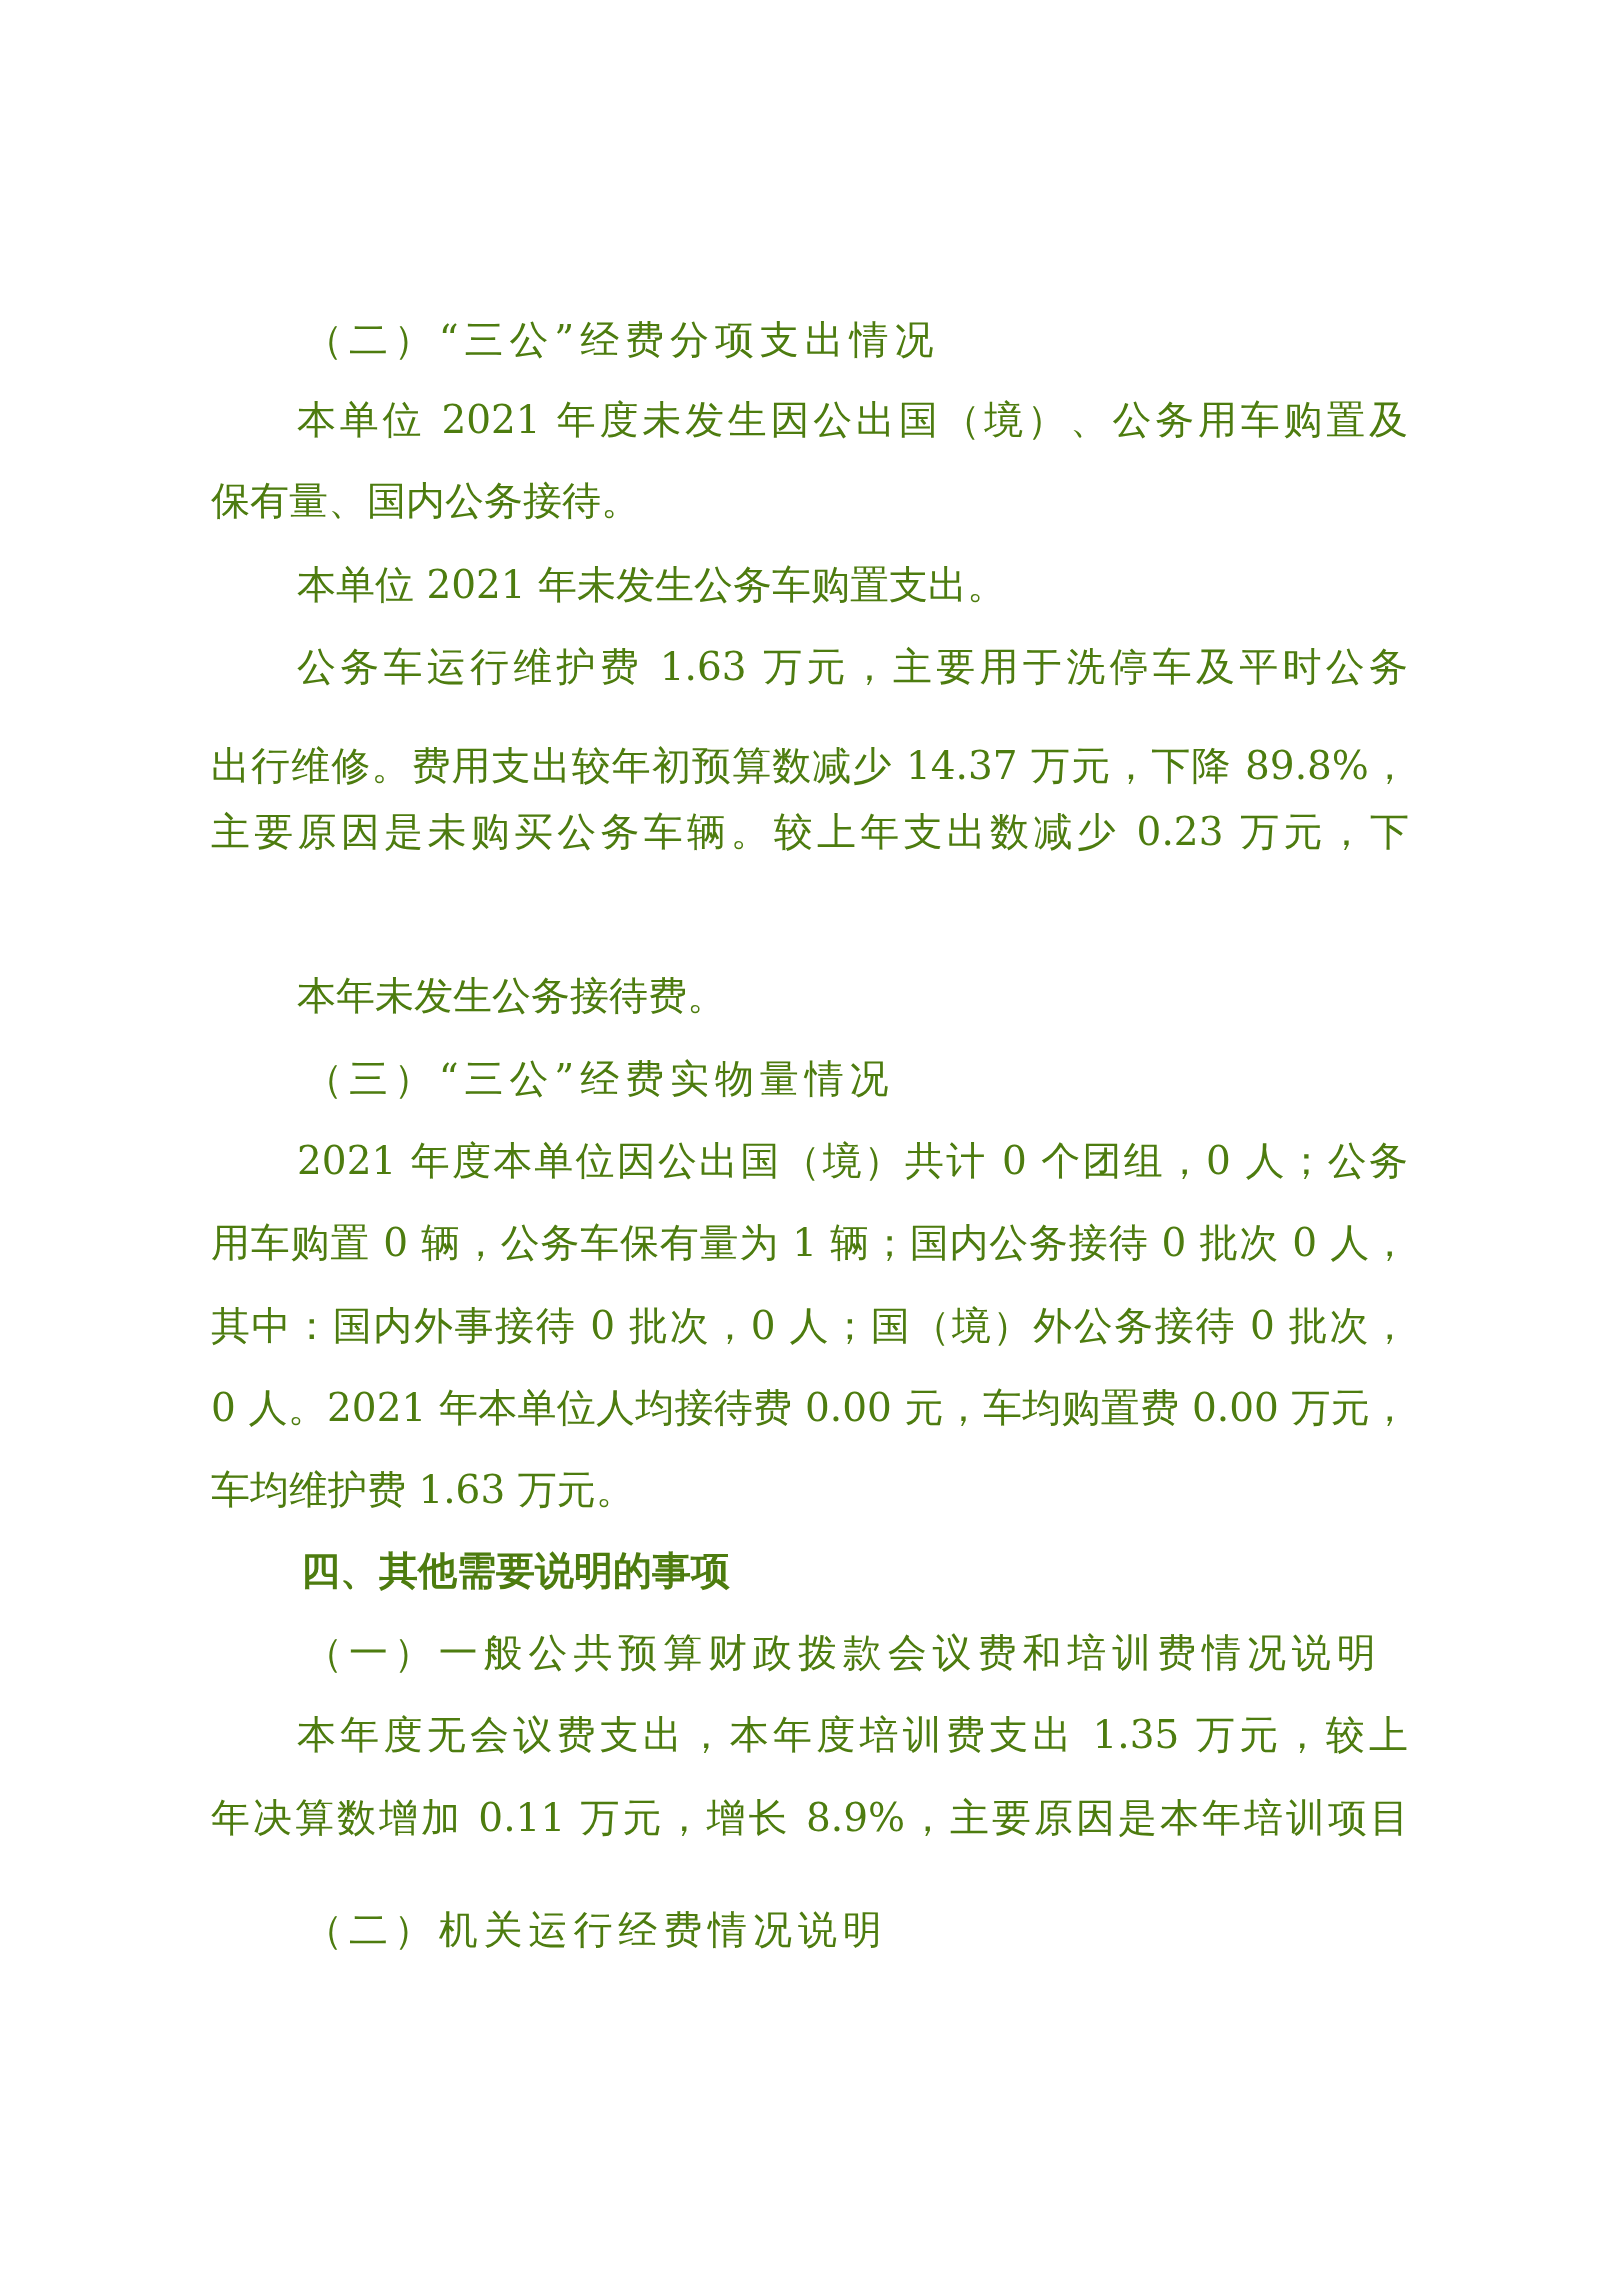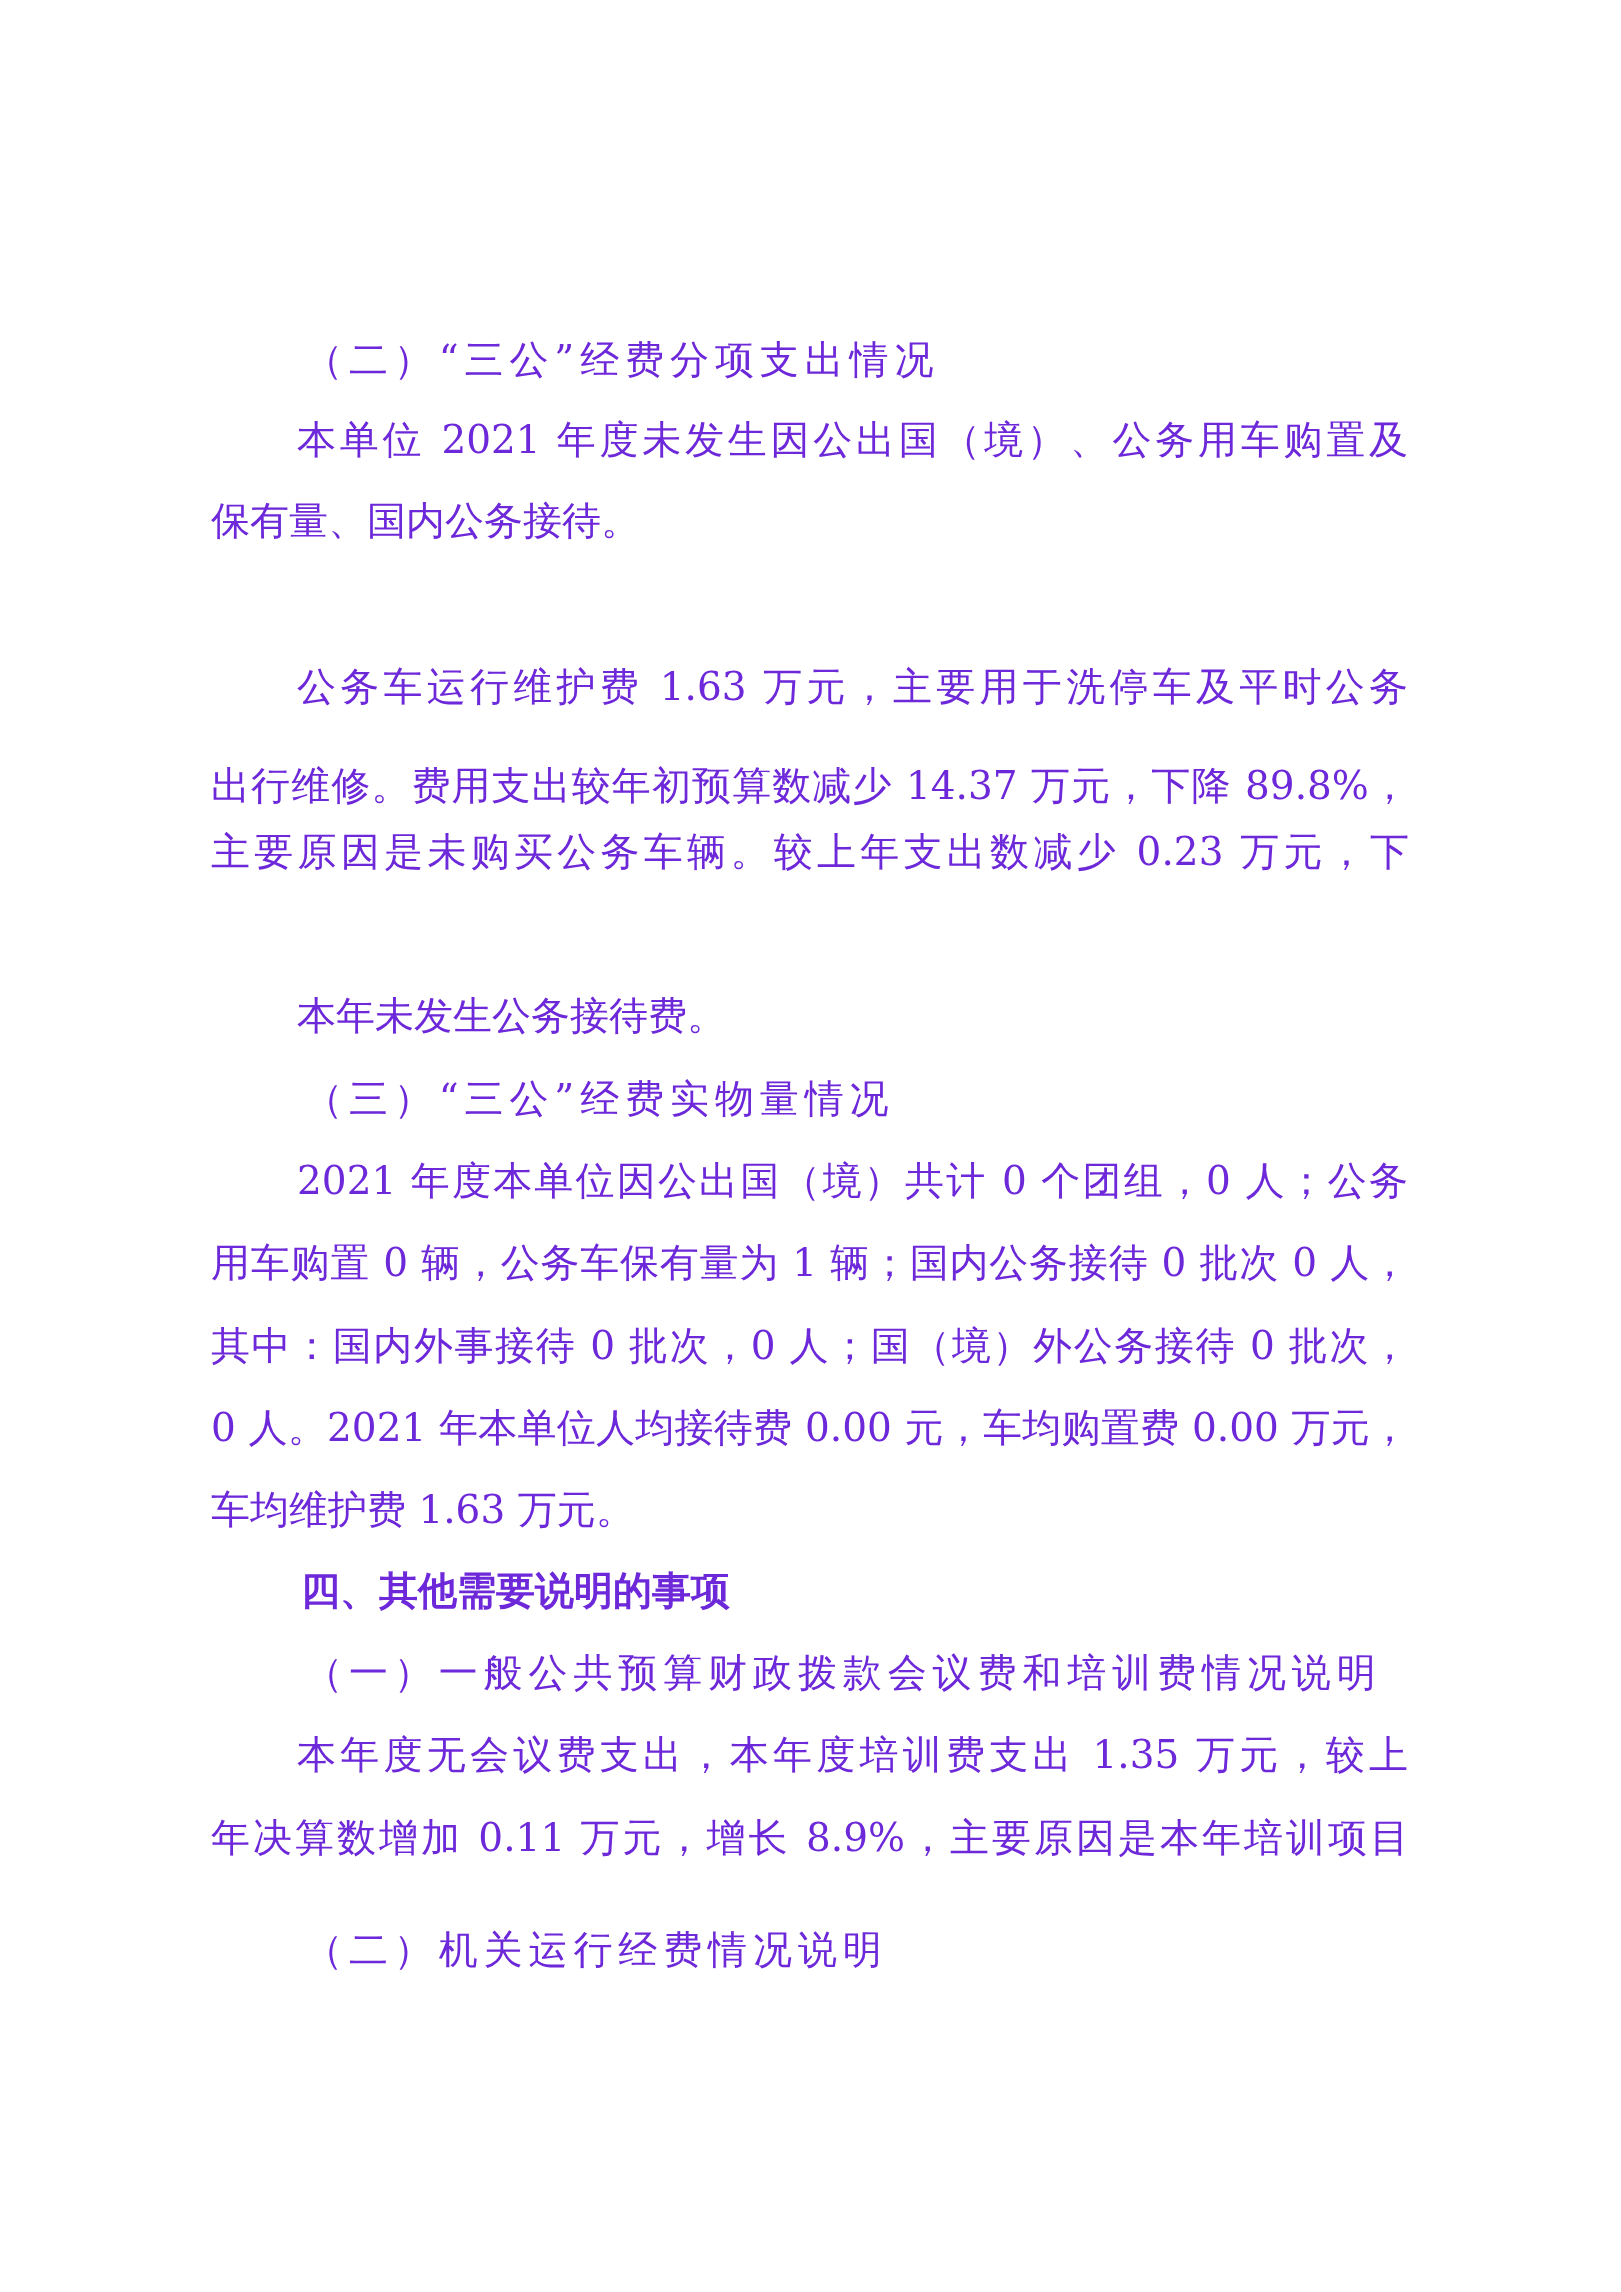--- a/index.html
+++ b/index.html
@@ -6,26 +6,25 @@
   body { width: 1621px; height: 2293px; position: relative; overflow: hidden; }
   .page { position: absolute; left: 0; top: 0; width: 1621px; height: 2293px; background: #ffffff; }
   .line {
     position: absolute;
     left: 211px;
     width: 1198px;
     height: 59px;
     line-height: 59px;
     font-family: "DejaVu Serif", "Liberation Serif", serif;
     font-size: 39px;
-    color: #6d28d9;
+    color: #4d7c0f;
     white-space: nowrap;
     text-align: justify;
     text-align-last: justify;
     letter-spacing: 0;
-    margin-top: 20px;
   }
   .line.indent { left: 297px; width: 1111px; }
   .line.last { text-align-last: left; }
   .line.heading-kai {
     font-family: "DejaVu Serif", "Liberation Serif", serif;
     text-align-last: left;
     left: 304px; width: auto;
     letter-spacing: 5.9px;
   }
   .line.heading-hei {
@@ -36,20 +35,21 @@
     letter-spacing: 0px;
   }
 </style>
 </head>
 <body>
 
 <div class="page">
   <div class="line heading-kai" style="top:310px">（二）“三公”经费分项支出情况</div>
   <div class="line indent" style="top:390px">本单位 2021 年度未发生因公出国（境）、公务用车购置及</div>
   <div class="line last" style="top:471px">保有量、国内公务接待。</div>
+  <div class="line indent last" style="top:555px">本单位 2021 年未发生公务车购置支出。</div>
   <div class="line indent" style="top:637px">公务车运行维护费 1.63 万元，主要用于洗停车及平时公务</div>
   <div class="line" style="top:736px">出行维修。费用支出较年初预算数减少 14.37 万元，下降 89.8%，</div>
   <div class="line" style="top:802px">主要原因是未购买公务车辆。较上年支出数减少 0.23 万元，下</div>
   <div class="line heading-kai" style="top:1049px">（三）“三公”经费实物量情况</div>
   <div class="line indent last" style="top:966px">本年未发生公务接待费。</div>
   <div class="line indent" style="top:1131px">2021 年度本单位因公出国（境）共计 0 个团组，0 人；公务</div>
   <div class="line" style="top:1213px">用车购置 0 辆，公务车保有量为 1 辆；国内公务接待 0 批次 0 人，</div>
   <div class="line" style="top:1296px">其中：国内外事接待 0 批次，0 人；国（境）外公务接待 0 批次，</div>
   <div class="line" style="top:1378px">0 人。2021 年本单位人均接待费 0.00 元，车均购置费 0.00 万元，</div>
   <div class="line last" style="top:1460px">车均维护费 1.63 万元。</div>

